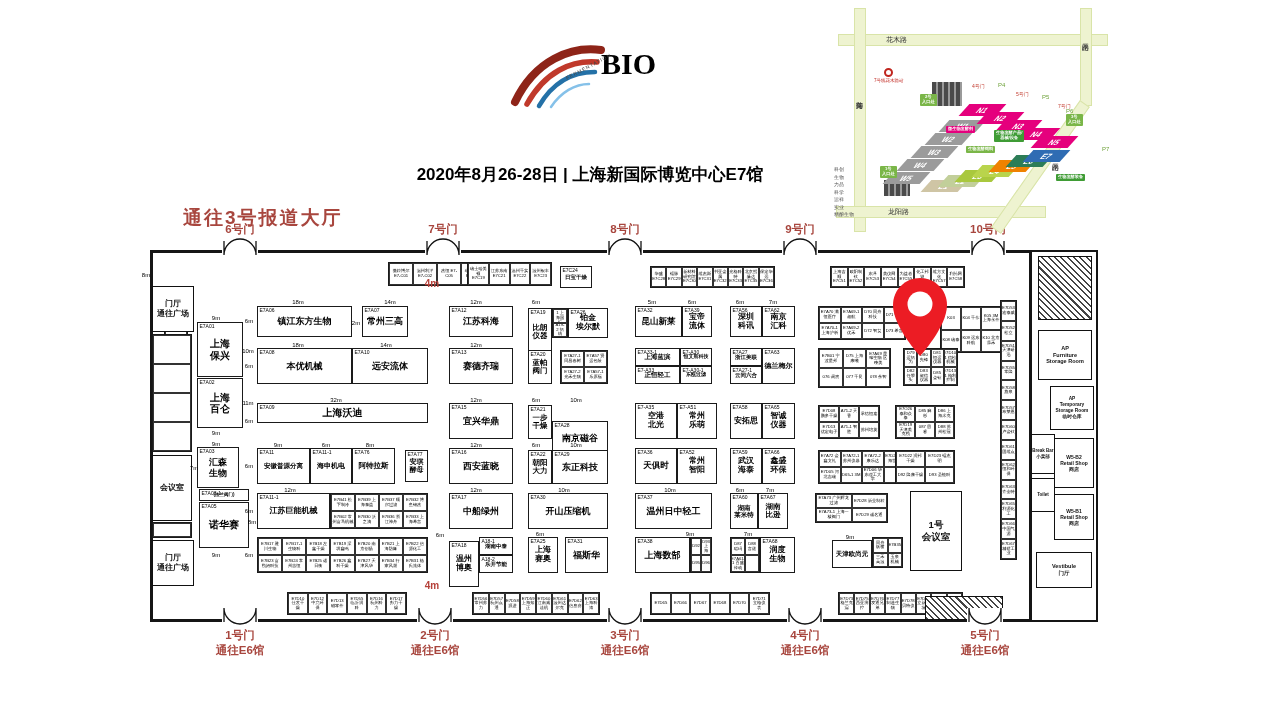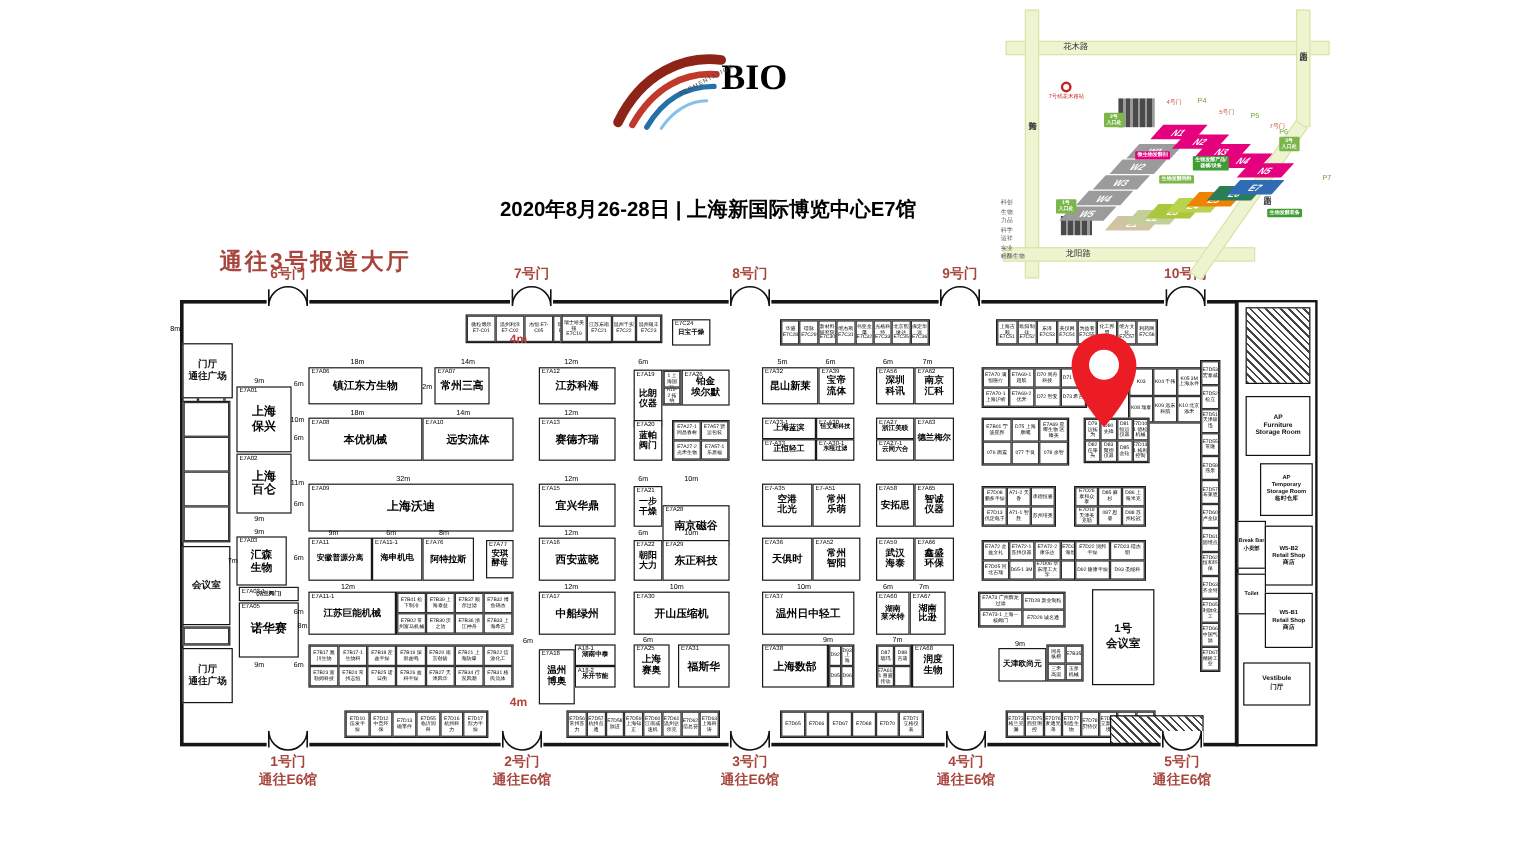--- a/index.html
+++ b/index.html
@@ -167,21 +167,21 @@
         <span class="bname" style="font-size: 5.5px;">浙江美联</span>
       </div>
       <div class="booth" style="left: 730px; top: 366px; width: 32px; height: 18px;">
         <span class="bcode">E7A27-1</span>
         <span class="bname" style="font-size: 5.5px;">云同六合</span>
       </div>
       <div class="booth" style="left: 762px; top: 348px; width: 33px; height: 36px;">
         <span class="bcode">E7A63</span>
         <span class="bname" style="font-size: 7px;">德兰梅尔</span>
       </div>
-      <div class="booth" style="left: 257px; top: 403px; width: 171px; height: 40px;">
+      <div class="booth" style="left: 257px; top: 403px; width: 171px; height: 20px;">
         <span class="bcode">E7A09</span>
         <span class="bname" style="font-size: 10px;">上海沃迪</span>
       </div>
       <div class="booth" style="left: 449px; top: 403px; width: 64px; height: 36px;">
         <span class="bcode">E7A15</span>
         <span class="bname" style="font-size: 9px;">宜兴华鼎</span>
       </div>
       <div class="booth" style="left: 528px; top: 405px; width: 24px; height: 34px;">
         <span class="bcode">E7A21</span>
         <span class="bname" style="font-size: 7.5px;">一步

